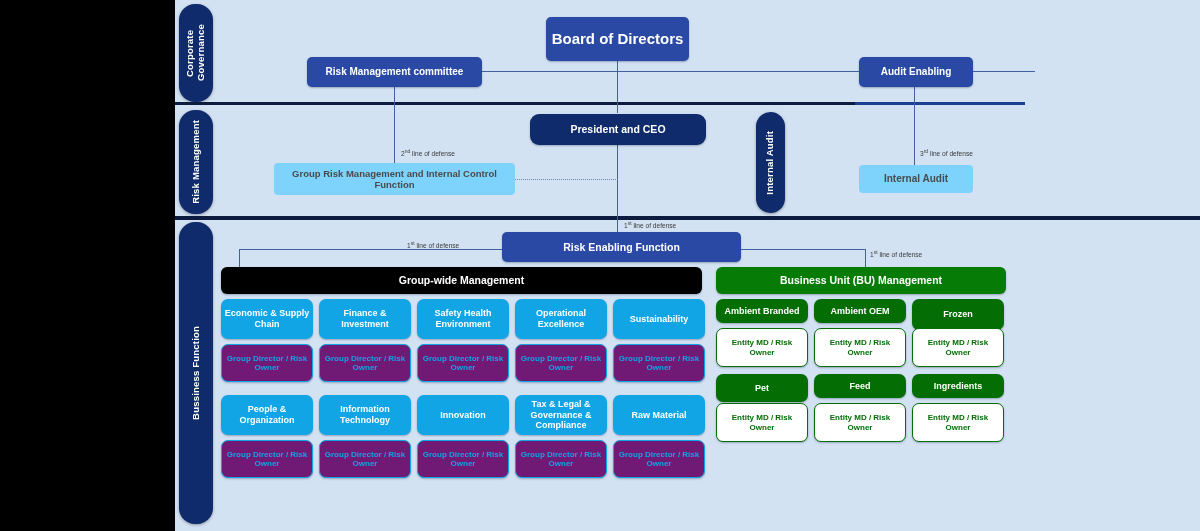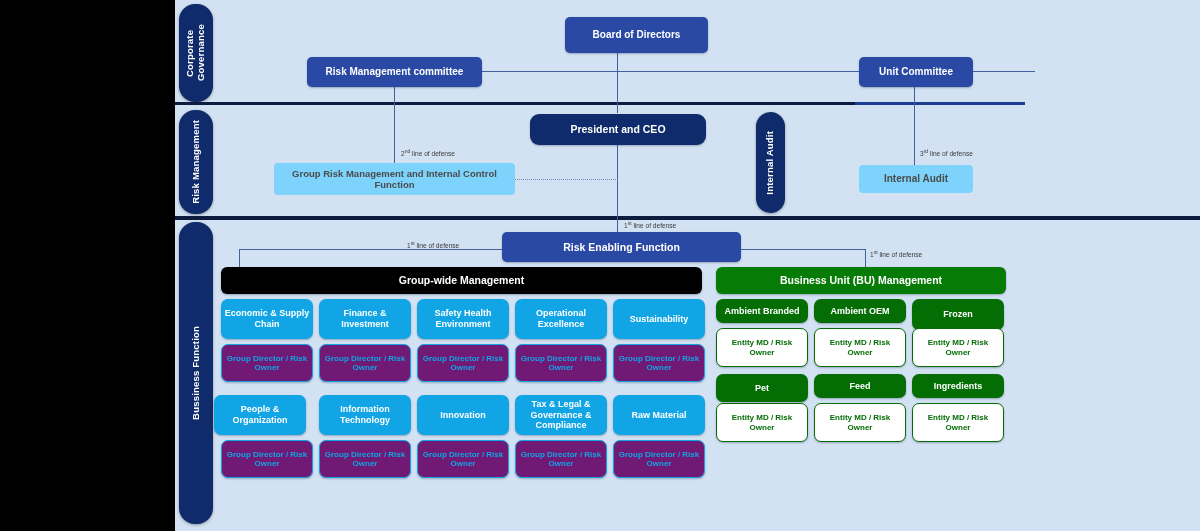--- a/index.html
+++ b/index.html
@@ -125,30 +125,30 @@
 
     <div class="conn conn-h" style="left:566px; top:249px; width:125px; height:1.4px;"></div>
     <div class="conn conn-v" style="left:690px; top:249px; width:1.4px; height:18px;"></div>
 
     <div class="lod" style="left:226px; top:148px;">2<sup>nd</sup> line of defense</div>
     <div class="lod" style="left:745px; top:148px;">3<sup>rd</sup> line of defense</div>
     <div class="lod" style="left:449px; top:220px;">1<sup>st</sup> line of defense</div>
     <div class="lod" style="left:232px; top:240px;">1<sup>st</sup> line of defense</div>
     <div class="lod" style="left:695px; top:249px;">1<sup>st</sup> line of defense</div>
 
-    <div class="node n-blue" style="left:390px; top:17px; width:143px; height:36px; font-size:10px;">
+    <div class="node n-blue" style="left:371px; top:17px; width:143px; height:44px; font-size:15px;">
       <span>Board of Directors</span>
     </div>
 
     <div class="node n-blue" style="left:132px; top:57px; width:175px; height:30px; font-size:10px;">
       <span>Risk Management committee</span>
     </div>
 
     <div class="node n-blue" style="left:684px; top:57px; width:114px; height:30px; font-size:10px;">
-      <span>Unit Committee</span>
+      <span>Audit Enabling</span>
     </div>
 
     <div class="node n-navy" style="left:355px; top:114px; width:176px; height:31px; font-size:10.5px;border-radius:9px;">
       <span>President and CEO</span>
     </div>
 
     <div class="side-tab" style="left:581px; top:112px; width:29px; height:101px; font-size:9.5px; z-index:5;">
       <span>Internal Audit</span>
     </div>
 
@@ -196,21 +196,21 @@
         </div>
         <div class="node own-blue" style="left: 340px; top: 344px; width: 92px; height: 38px; font-size: 8px; padding: 0px 3px;">
           <span>Group Director / Risk Owner</span>
         </div>
         <div class="node cat-blue" style="left: 438px; top: 299px; width: 92px; height: 40px; font-size: 9px; padding: 0px 3px;">
           <span>Sustainability</span>
         </div>
         <div class="node own-blue" style="left: 438px; top: 344px; width: 92px; height: 38px; font-size: 8px; padding: 0px 3px;">
           <span>Group Director / Risk Owner</span>
         </div>
-        <div class="node cat-blue" style="left: 39px; top: 395px; width: 92px; height: 40px; font-size: 9px; padding: 0px 3px;">
+        <div class="node cat-blue" style="left: 46px; top: 395px; width: 92px; height: 40px; font-size: 9px; padding: 0px 3px;">
           <span>People &amp; Organization</span>
         </div>
         <div class="node own-blue" style="left: 46px; top: 440px; width: 92px; height: 38px; font-size: 8px; padding: 0px 3px;">
           <span>Group Director / Risk Owner</span>
         </div>
         <div class="node cat-blue" style="left: 144px; top: 395px; width: 92px; height: 40px; font-size: 9px; padding: 0px 3px;">
           <span>Information Technology</span>
         </div>
         <div class="node own-blue" style="left: 144px; top: 440px; width: 92px; height: 38px; font-size: 8px; padding: 0px 3px;">
           <span>Group Director / Risk Owner</span>

